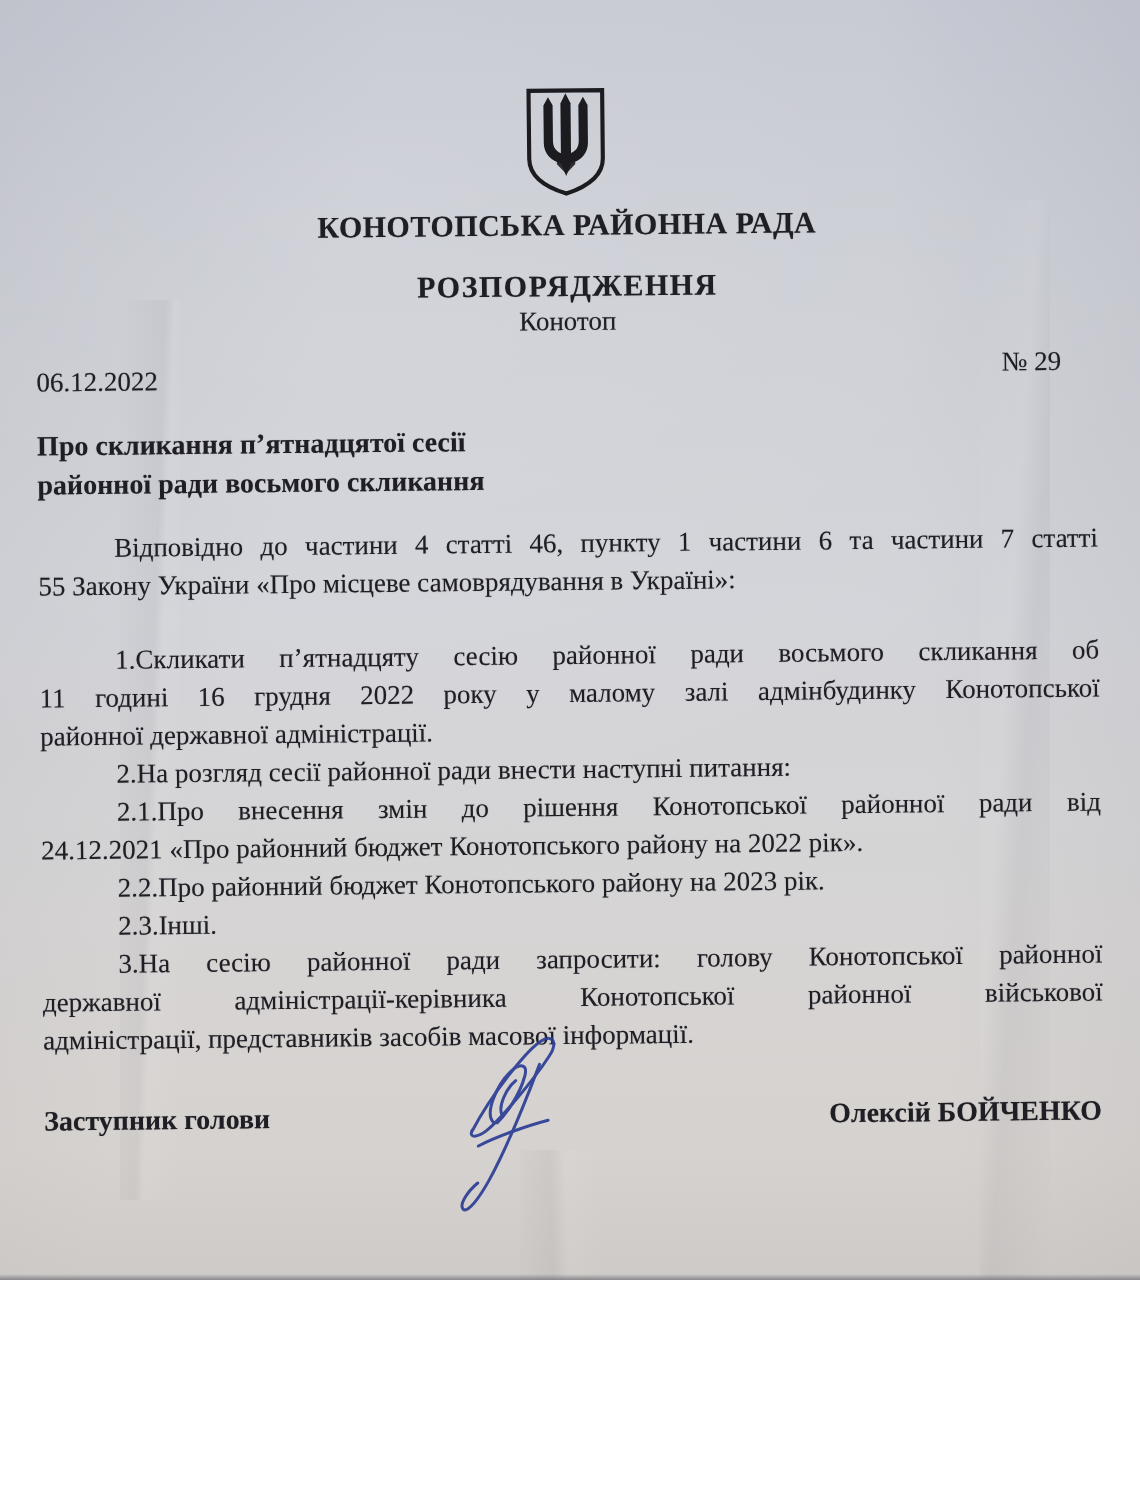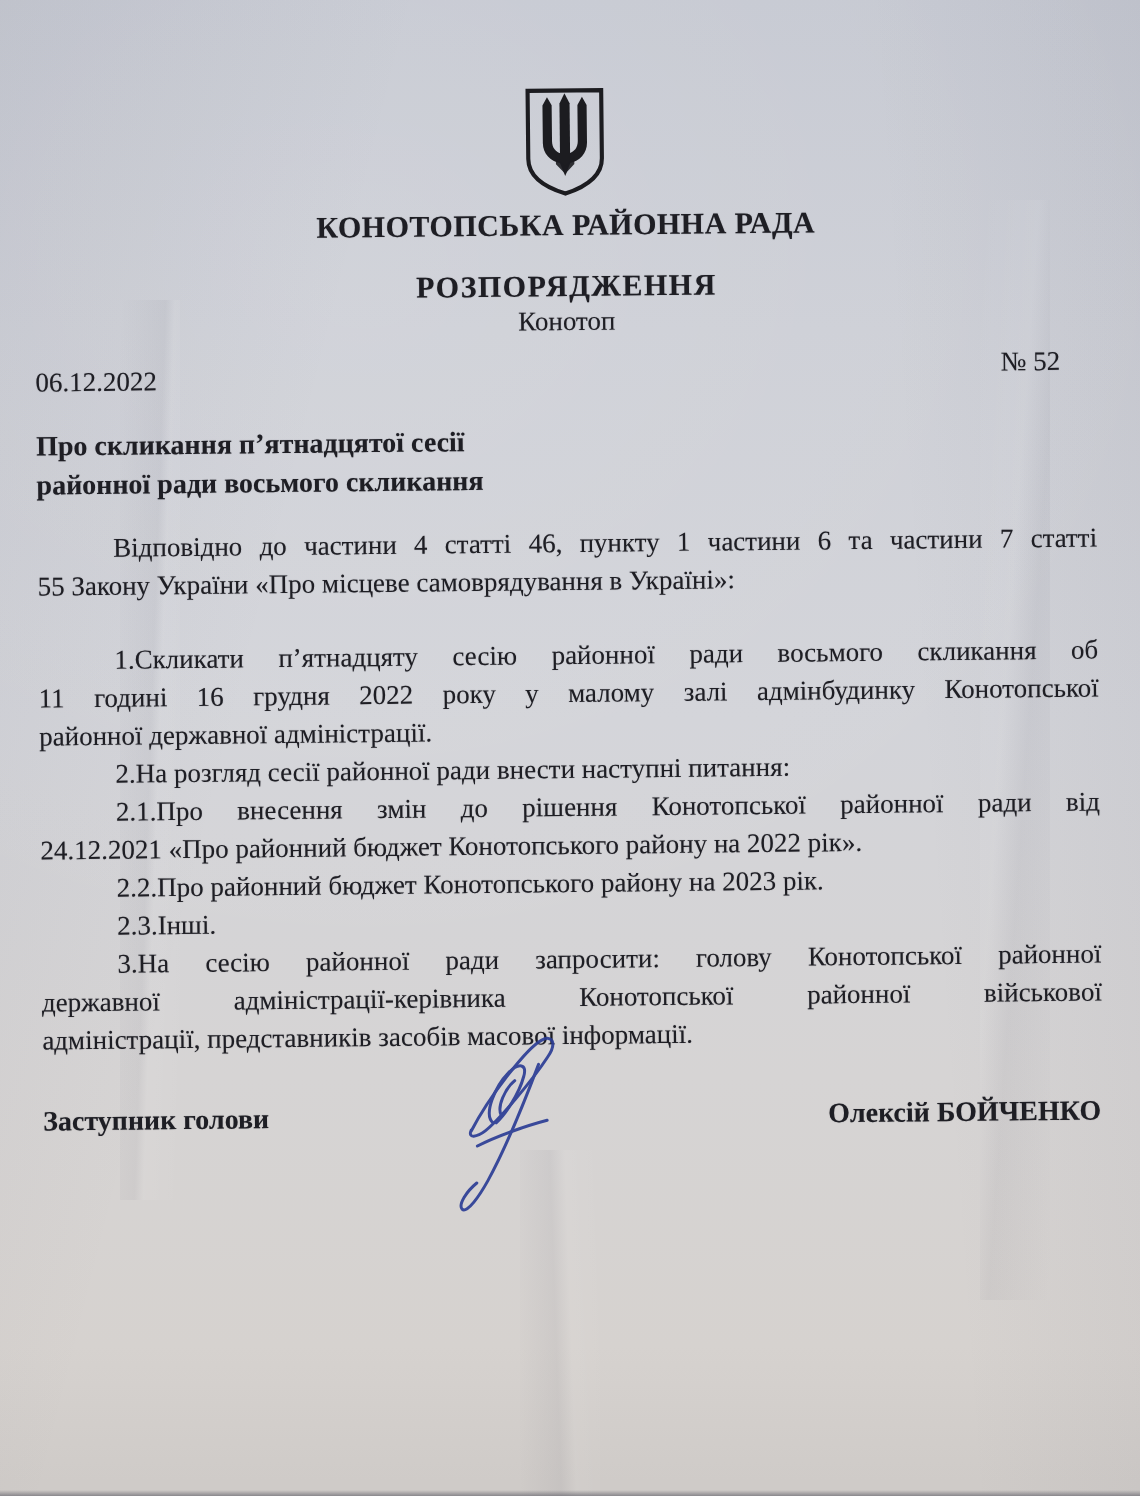--- a/index.html
+++ b/index.html
@@ -1,20 +1,20 @@
 <!DOCTYPE html>
 <html><head>
 <meta charset="utf-8">
 <style>
   * { margin:0; padding:0; box-sizing:border-box; }
   html,body { width:1140px; height:1496px; }
   body { font-family:"Liberation Serif","DejaVu Serif",serif; }
 
   .page {
-    position:relative; width:1140px; height:1496px; overflow:hidden;
+    position:relative; width:1140px; height:1280px; overflow:hidden;
     background:
       radial-gradient(120% 80% at 32% 18%, rgba(255,255,255,0.10), rgba(0,0,0,0) 62%),
       linear-gradient(104deg, rgba(70,70,90,0.07) 0%, rgba(0,0,0,0) 28%),
       linear-gradient(266deg, rgba(70,70,90,0.06) 0%, rgba(0,0,0,0) 22%),
       linear-gradient(180deg, #c6c9d2 0%, #cdcfd6 22%, #d3d4d9 48%, #d6d4d4 72%, #d6d2cf 90%, #cfcbc8 99%);
     color:#1e1e24;
   }
 
   
   .crease { position:absolute; pointer-events:none; }
@@ -80,21 +80,21 @@
         </g>
       </svg>
     </div>
 
     <div class="org-name soft">КОНОТОПСЬКА РАЙОННА РАДА</div>
     <div class="doc-type soft">РОЗПОРЯДЖЕННЯ</div>
     <div class="place soft">Конотоп</div>
 
     <div class="meta-row">
       <span class="doc-date soft">06.12.2022</span>
-      <span class="doc-number soft">№ 52</span>
+      <span class="doc-number soft">№ 29</span>
     </div>
 
     <div class="subject">
       <div class="soft">Про скликання п’ятнадцятої сесії</div>
       <div class="soft">районної ради восьмого скликання</div>
     </div>
 
     <div class="body-block soft">
         <div class="para">
           <div class="line j ind">Відповідно до частини 4 статті 46, пункту 1 частини 6 та частини 7 статті</div>

